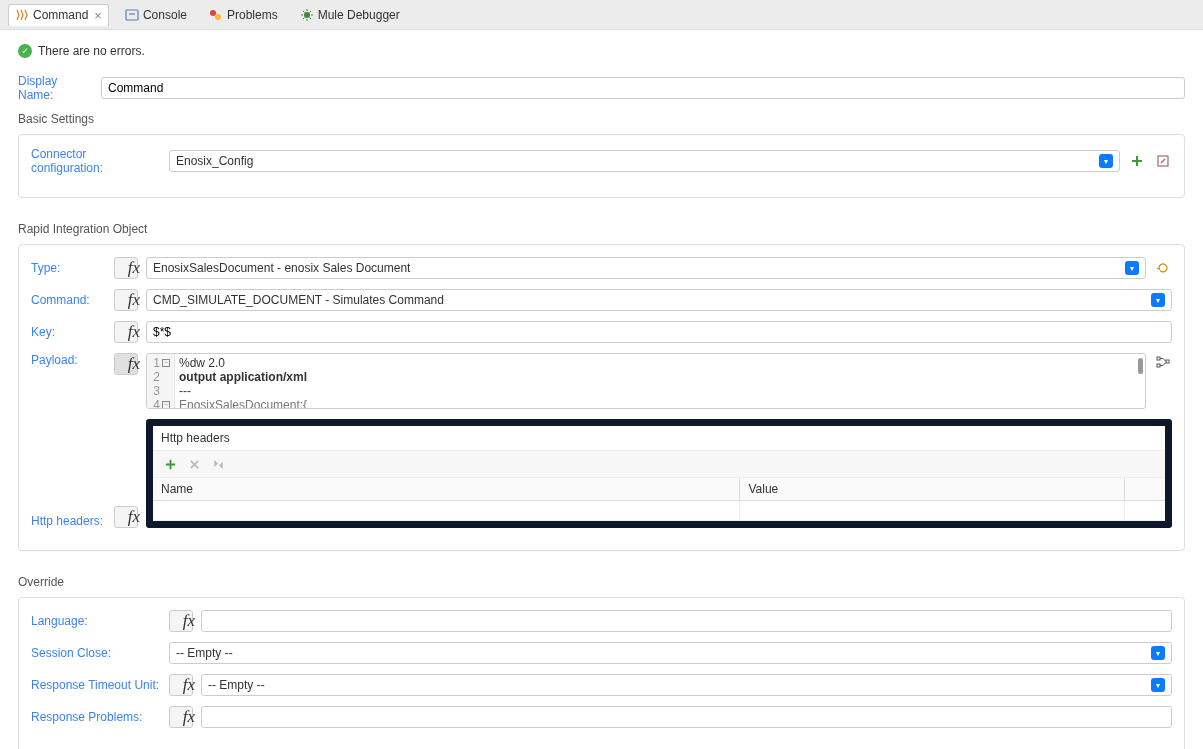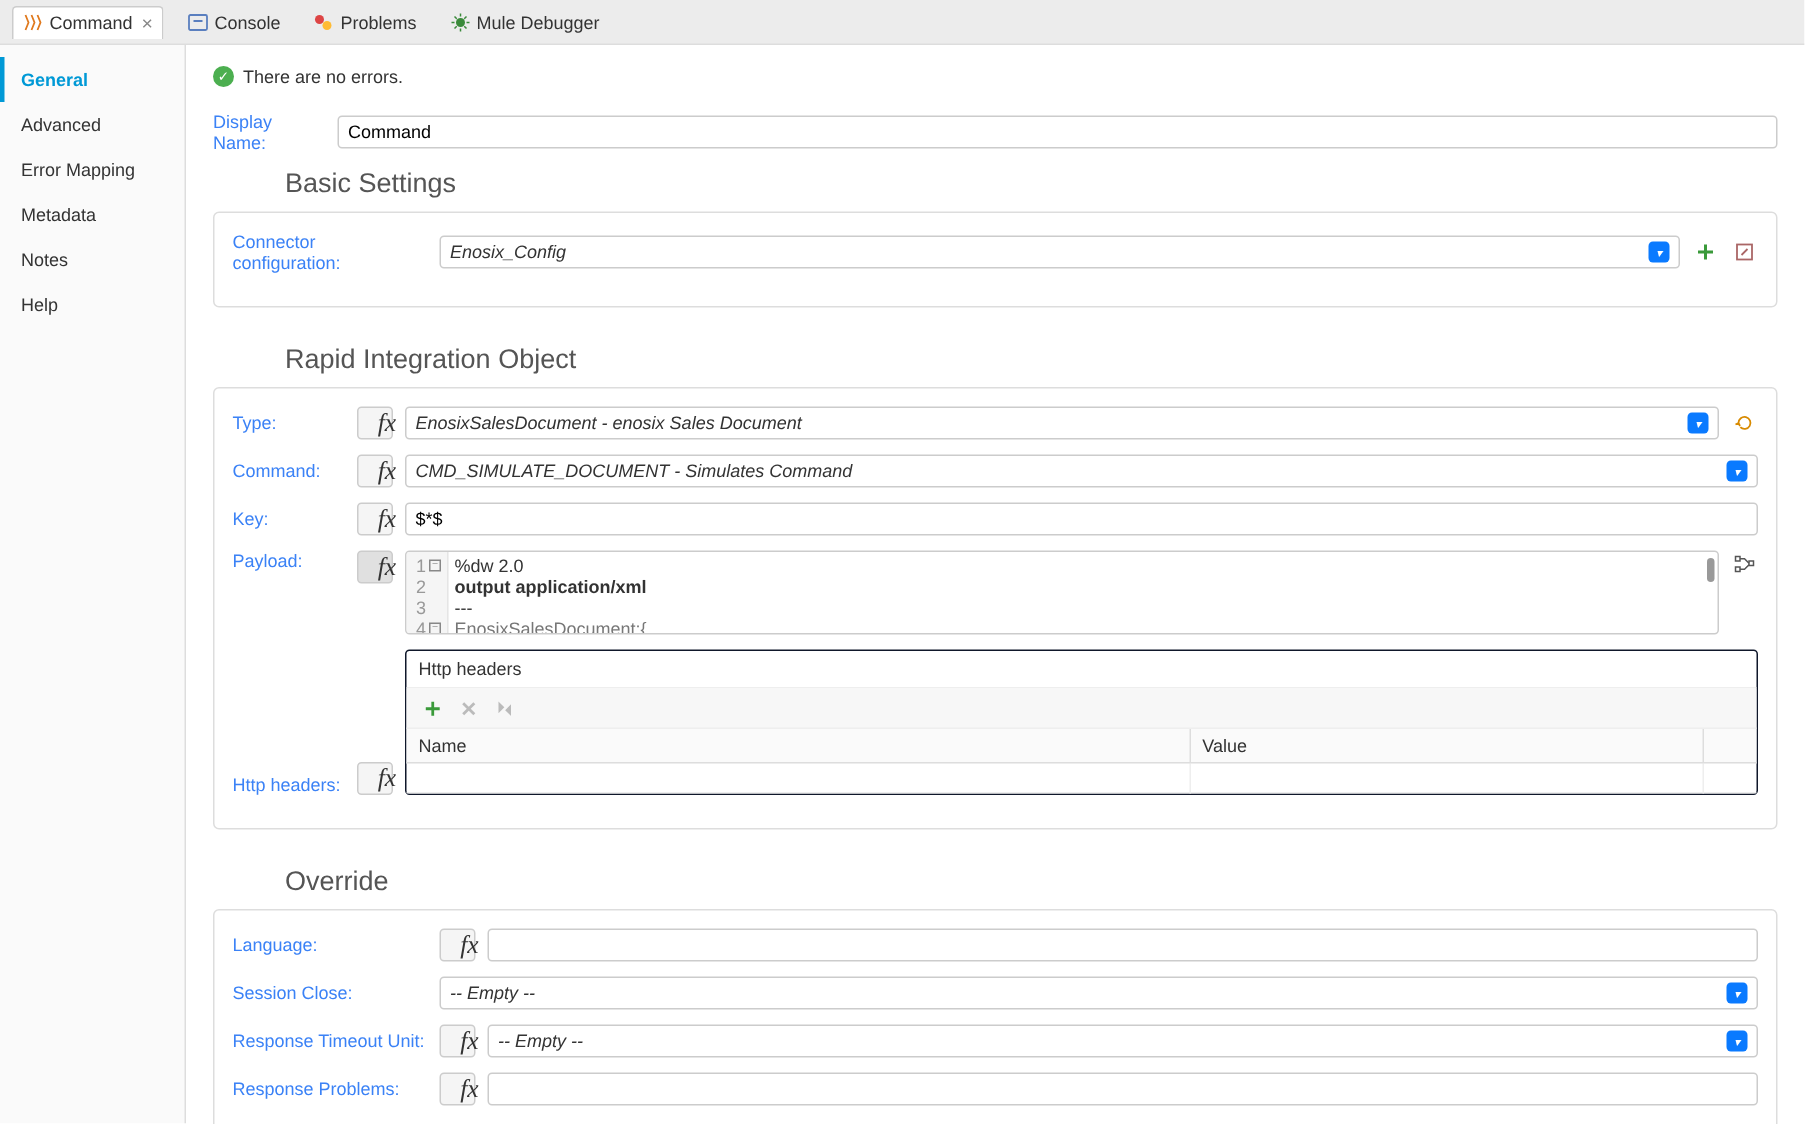--- a/index.html
+++ b/index.html
@@ -109,43 +109,41 @@
     .label-sm {
       width: 75px;
     }
     .section {
       border: 1px solid #ddd;
       border-radius: 4px;
       padding: 12px;
       margin-bottom: 24px;
     }
     .group-label {
-      font-size: 18px;
+      font-size: 12px;
       color: #555;
       margin-bottom: 8px;
-      margin-left: 48px;
     }
     input[type="text"], .select-box {
       border: 1px solid #ccc;
       border-radius: 3px;
       padding: 3px 6px;
       font-size: 12px;
       height: 22px;
       background: #fff;
     }
     input.wide {
       flex: 1;
     }
     .select-box {
       flex: 1;
       display: flex;
       align-items: center;
       justify-content: space-between;
       position: relative;
-      font-style: italic;
     }
     .select-arrow {
       width: 14px;
       height: 14px;
       background: #0a7aff;
       border-radius: 3px;
       color: #fff;
       font-size: 8px;
       display: flex;
       align-items: center;
@@ -228,21 +226,21 @@
       position: absolute;
       right: 2px;
       top: 4px;
       width: 5px;
       height: 16px;
       background: #999;
       border-radius: 3px;
     }
     .headers-box {
       flex: 1;
-      border: 1px solid #0f172a;
+      border: 7px solid #0f172a;
       border-radius: 3px;
       background: #fff;
       min-height: 85px;
     }
     .headers-title {
       padding: 5px 8px;
       font-size: 12px;
       border-bottom: 1px solid #eee;
     }
     .headers-toolbar {
@@ -320,28 +318,20 @@
           <circle cx="7" cy="7" r="3" fill="#3a8a3a"></circle>
           <path d="M7 1v2M7 11v2M1 7h2M11 7h2M3 3l1.5 1.5M11 3l-1.5 1.5M3 11l1.5-1.5M11 11l-1.5-1.5" stroke="#3a8a3a" stroke-width="1"></path>
         </svg>
     </span>
     <span>Mule Debugger</span>
   </div>
 </div>
 
 <div class="main-container">
 
-  <div class="sidebar">
-    <div class="sidebar-item active">General</div>
-    <div class="sidebar-item">Advanced</div>
-    <div class="sidebar-item">Error Mapping</div>
-    <div class="sidebar-item">Metadata</div>
-    <div class="sidebar-item">Notes</div>
-    <div class="sidebar-item">Help</div>
-  </div>
 
   <div class="content">
 
     <div class="status-row">
       <span class="ok-icon">✓</span>
       <span>There are no errors.</span>
     </div>
 
     <div class="form-row">
       <span class="label label-sm">Display Name:</span>

